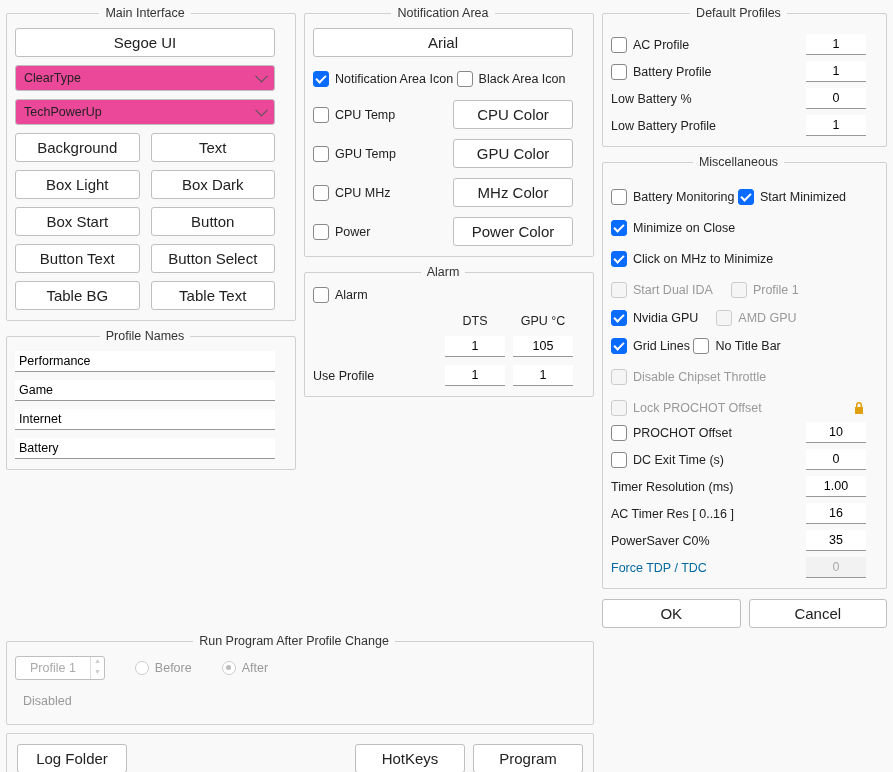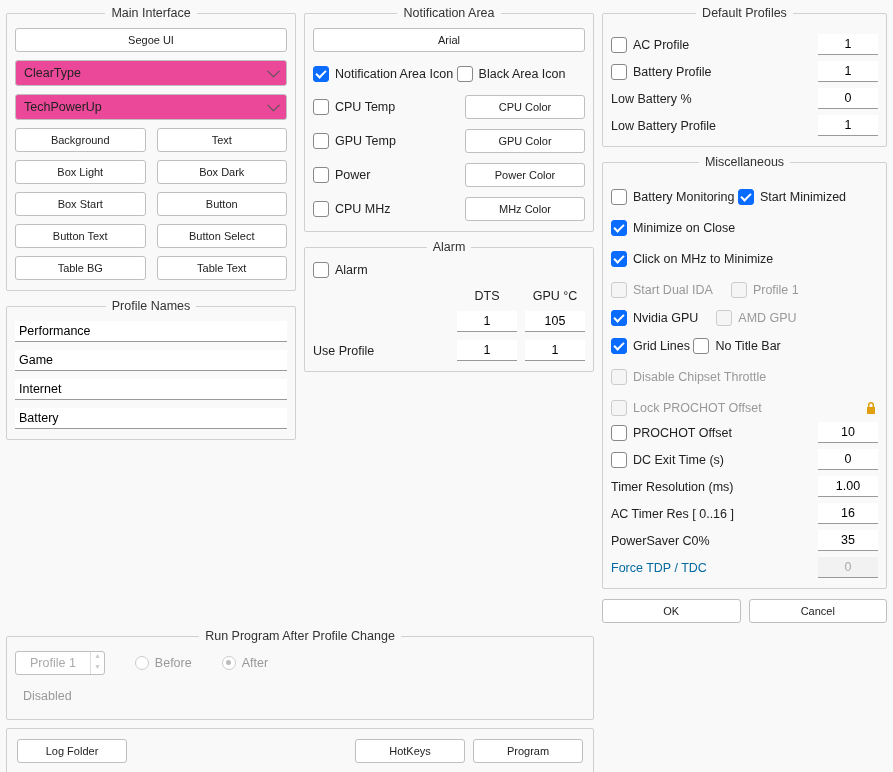--- a/index.html
+++ b/index.html
@@ -13,39 +13,39 @@
     width: 893px;
   }
   .grid {
     display: grid;
     grid-template-columns: 290px 290px 285px;
     gap: 8px;
   }
   fieldset.group {
     border: 1px solid #d0d0d0;
     border-radius: 2px;
-    padding: 8px 8px 10px 8px;
+    padding: 8px 20px 10px 8px;
     margin: 0;
     background: #f9f9fa;
     position: relative;
   }
   fieldset.group > legend {
     padding: 0 6px;
     font-size: 12.5px;
     color: #333;
     text-align: center;
     margin: 0 auto;
   }
   .btn {
     border: 1px solid #bfbfbf;
     background: #fff;
     border-radius: 3px;
     padding: 5px 6px;
     text-align: center;
-    font-size: 11px;
+    font-size: 15px;
     cursor: default;
     white-space: nowrap;
   }
   .select {
     border: 1px solid #bfbfbf;
     background: #ec4899;
     border-radius: 3px;
     padding: 5px 24px 5px 8px;
     font-size: 12.5px;
     width: 100%;
@@ -272,30 +272,30 @@
         <div class="notif-row">
           <div class="chk">
             <span class="box"></span>
             <span>GPU Temp</span>
           </div>
           <div class="btn">GPU Color</div>
         </div>
         <div class="notif-row">
           <div class="chk">
             <span class="box"></span>
+            <span>CPU MHz</span>
+          </div>
+          <div class="btn">MHz Color</div>
+        </div>
+        <div class="notif-row">
+          <div class="chk">
+            <span class="box"></span>
             <span>Power</span>
           </div>
           <div class="btn">Power Color</div>
-        </div>
-        <div class="notif-row">
-          <div class="chk">
-            <span class="box"></span>
-            <span>CPU MHz</span>
-          </div>
-          <div class="btn">MHz Color</div>
         </div>
       </div>
     </fieldset>
 
     <fieldset class="group" style="margin-top:8px;">
       <legend>Alarm</legend>
       <div class="chk">
         <span class="box"></span>
         <span>Alarm</span>
       </div>

